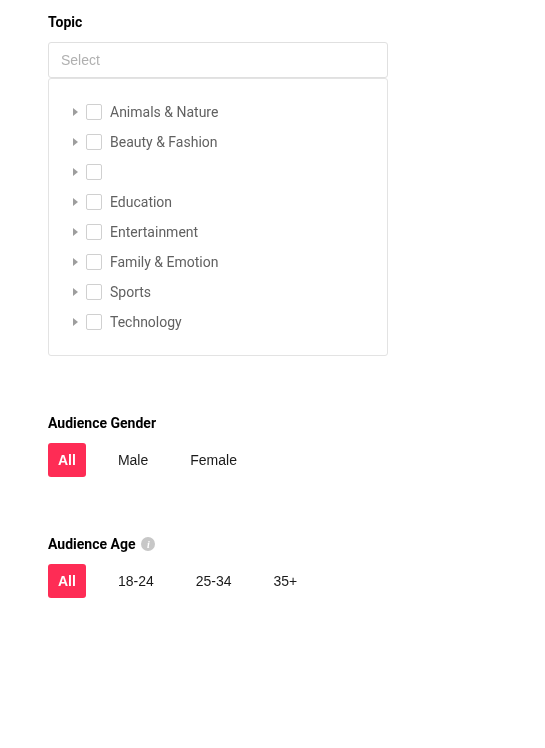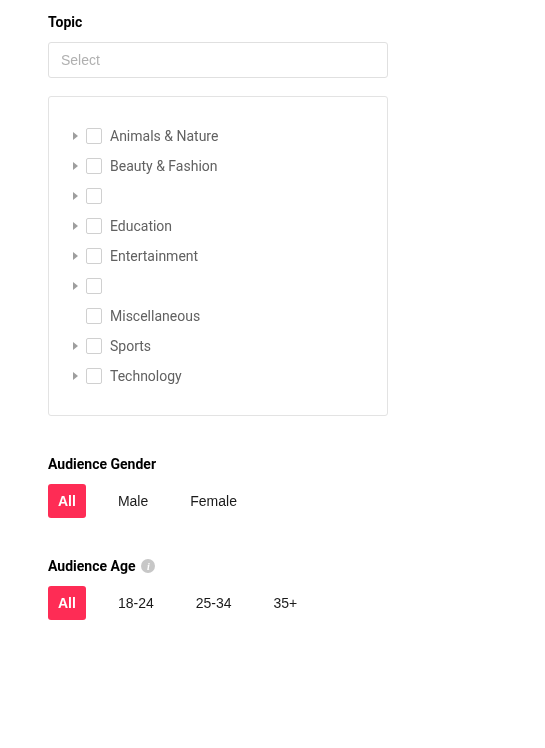--- a/index.html
+++ b/index.html
@@ -27,30 +27,29 @@
     .select-input {
       width: 340px;
       height: 36px;
       border: 1px solid #e0e0e0;
       border-radius: 3px;
       padding: 0 12px;
       font-size: 14px;
       color: #000000;
       outline: none;
       display: block;
-      margin-bottom: 18px;
     }
     .select-input::placeholder {
       color: #b0b0b0;
     }
     .topic-panel {
       width: 340px;
       border: 1px solid #e3e3e3;
       border-radius: 3px;
-      padding: 24px 0;
+      padding: 18px 0;
     }
     .topic-row {
       display: flex;
       align-items: center;
       padding: 7px 24px;
       gap: 8px;
     }
     .caret {
       width: 0;
       height: 0;
@@ -72,21 +71,21 @@
       flex-shrink: 0;
       background: #fff;
       cursor: pointer;
     }
     .topic-label {
       font-size: 14px;
       color: #616161;
       font-weight: 400;
     }
     .section {
-      margin-top: 40px;
+      margin-top: 59px;
     }
     .info-icon {
       width: 14px;
       height: 14px;
       border-radius: 50%;
       background: #c7c7c7;
       color: #fff;
       font-size: 10px;
       font-weight: 700;
       display: inline-flex;
@@ -149,25 +148,21 @@
         <span class="topic-label">Education</span>
       </div>
       <div class="topic-row">
         <span class="caret"></span>
         <span class="checkbox"></span>
         <span class="topic-label">Entertainment</span>
       </div>
       <div class="topic-row">
         <span class="caret"></span>
         <span class="checkbox"></span>
-      </div>
-      <div class="topic-row">
-        <span class="caret-placeholder"></span>
-        <span class="checkbox"></span>
-        <span class="topic-label">Miscellaneous</span>
+        <span class="topic-label">Family &amp; Emotion</span>
       </div>
       <div class="topic-row">
         <span class="caret"></span>
         <span class="checkbox"></span>
         <span class="topic-label">Sports</span>
       </div>
       <div class="topic-row">
         <span class="caret"></span>
         <span class="checkbox"></span>
         <span class="topic-label">Technology</span>

